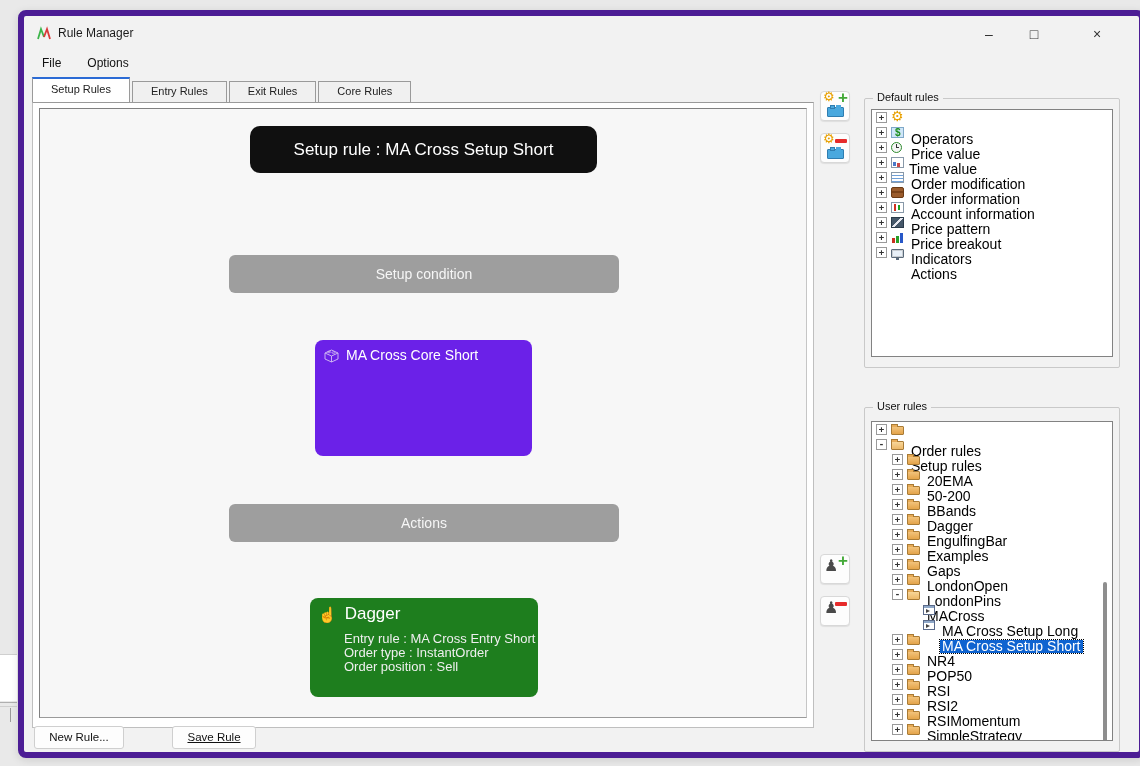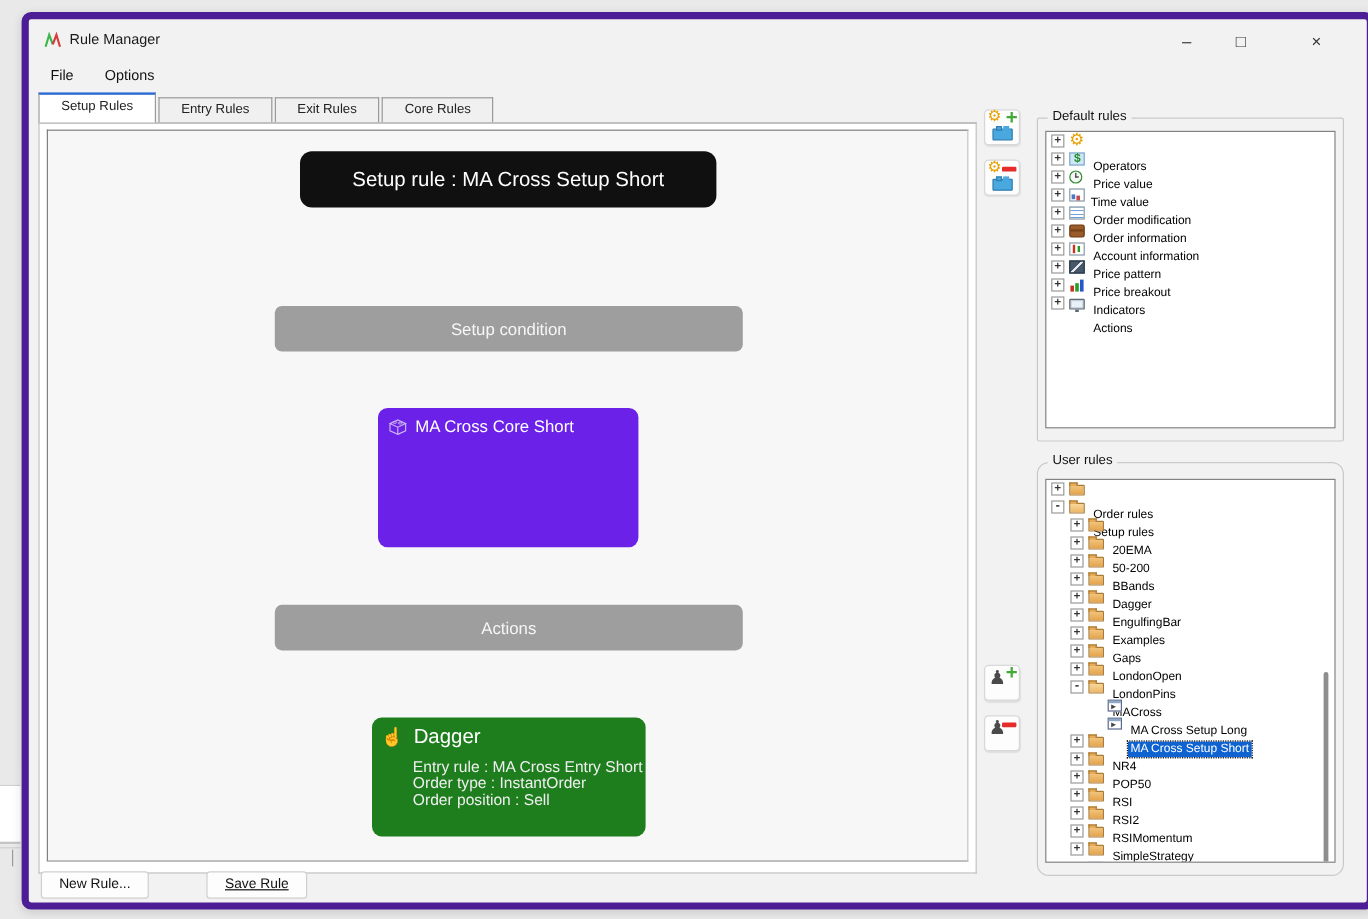--- a/index.html
+++ b/index.html
@@ -65,21 +65,21 @@
   
   .groupbox{position:absolute;border:1px solid #C9C9C9;border-radius:2px;}
   .grouplabel{position:absolute;top:-8px;left:8px;background:#F2F2F2;padding:0 4px;font-size:11px;color:#111;}
   .listbox{position:absolute;background:#FFF;border:1px solid #828282;overflow:hidden;}
 
   
   .trow{display:flex;align-items:center;height:15px;white-space:nowrap;}
   .exp{width:9px;height:9px;box-sizing:content-box;border:1px solid #9A9A9A;background:#FFF;color:#333;
        font:bold 9px/9px "DejaVu Sans Mono",monospace;text-align:center;margin-right:4px;flex:none;}
   .exp-sp{width:15px;flex:none;}
-  .tlabel{font-size:10px;color:#000;padding:0 2px;line-height:13px;margin-top:44px;}
+  .tlabel{font-size:14px;color:#000;padding:0 2px;line-height:13px;margin-top:44px;}
   .tlabel.sel{background:#0E63D0;color:#FFF;outline:1px dotted #000;}
 
   
   .ticon{display:inline-block;width:13px;height:11px;position:relative;margin-right:5px;flex:none;box-sizing:border-box;}
   .i-gear::before{content:"\2699";position:absolute;left:0;top:-2px;font-size:14px;line-height:13px;color:#E8A000;}
   .i-price-value{background:#CFE6F8;border:1px solid #7FA8C8;}
   .i-price-value::before{content:"$";position:absolute;left:3px;top:-1px;font:bold 10px/11px "Liberation Sans",sans-serif;color:#1E8E1E;}
   .i-time-value{width:11px;height:11px;border-radius:50%;border:1px solid #2E8B2E;background:#F5F5F5;}
   .i-time-value::before{content:"";position:absolute;left:4px;top:1px;width:1px;height:4px;background:#333;}
   .i-time-value::after{content:"";position:absolute;left:4px;top:4px;width:3px;height:1px;background:#333;}
@@ -271,21 +271,21 @@
             <span class="tlabel">Indicators</span>
           </div>
           <div class="trow" style="padding-left: 4px;">
             <span class="exp">+</span>
             <span class="ticon i-actions-monitor"></span>
             <span class="tlabel">Actions</span>
           </div>
         </div>
     </div>
 
-    <div class="groupbox" style="left:840px;top:369px;width:254px;height:343px;border-radius:10px;">
+    <div class="groupbox" style="left:840px;top:391px;width:254px;height:343px;">
       <span class="grouplabel">User rules</span>
       <div class="listbox" style="left:6px;top:13px;width:240px;height:318px;">
         <div class="vscroll-thumb"></div>
       <div class="trow" style="padding-left: 4px;">
             <span class="exp">+</span>
             <span class="ticon i-folder"></span>
             <span class="tlabel">Order rules</span>
           </div>
           <div class="trow" style="padding-left: 4px;">
             <span class="exp">-</span>

